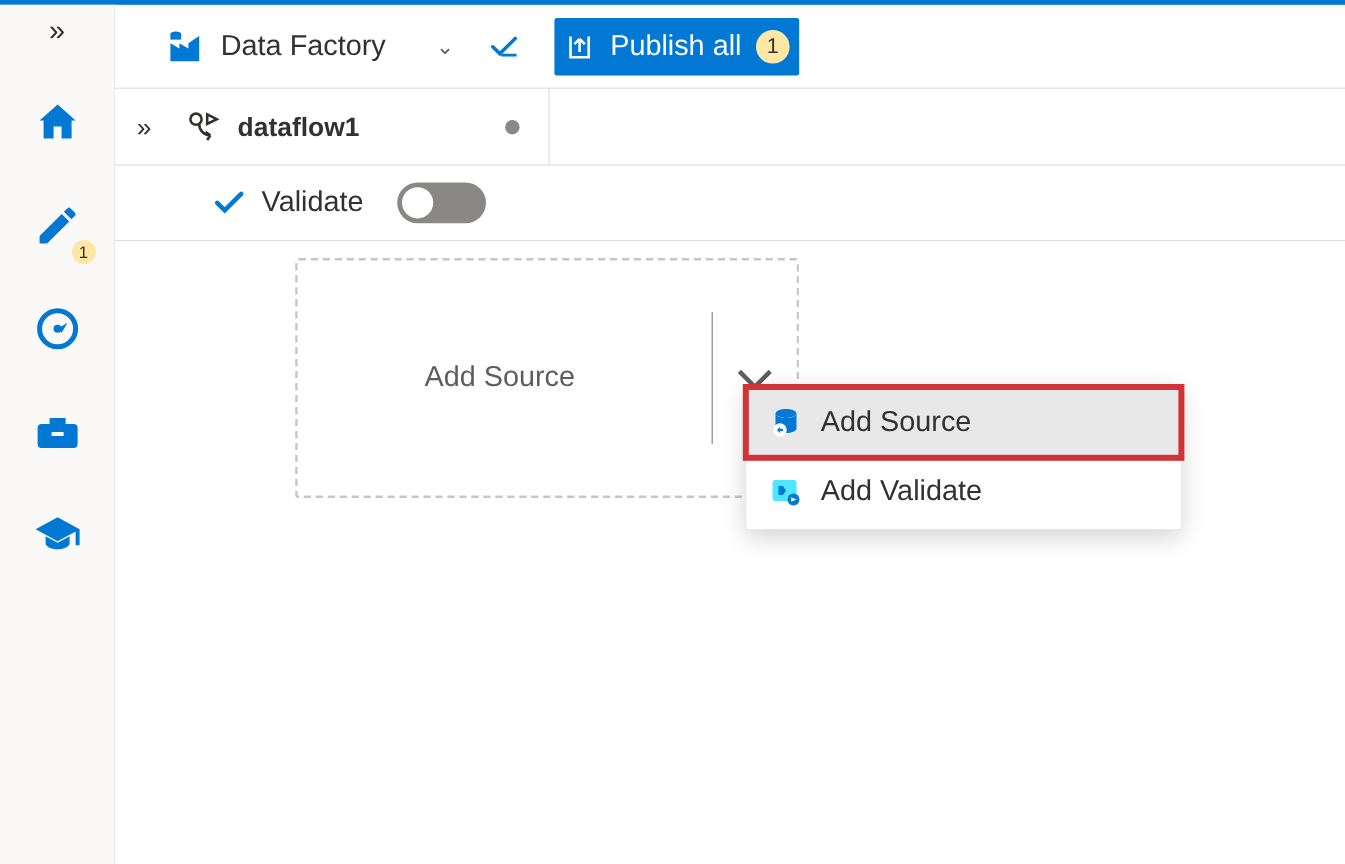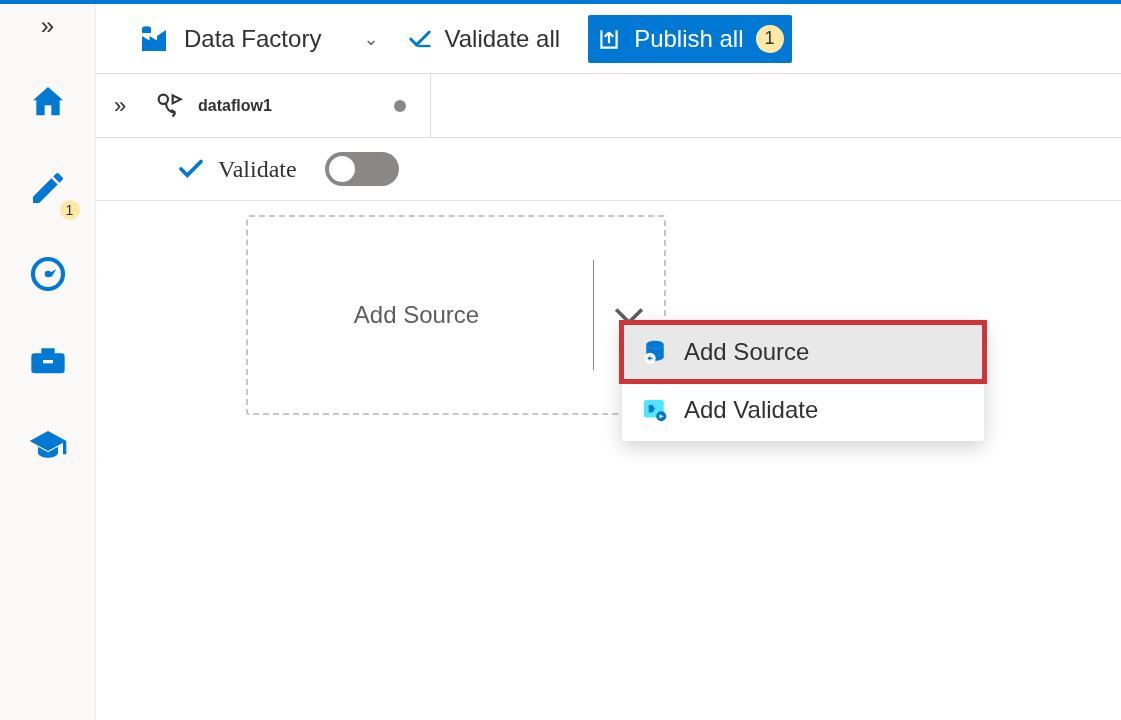--- a/index.html
+++ b/index.html
@@ -138,41 +138,40 @@
     align-items: center;
     justify-content: center;
     font-size: 22px;
     cursor: pointer;
   }
   .tab {
     display: flex;
     align-items: center;
     gap: 12px;
     padding: 0 24px 0 10px;
-    font-size: 16px;
+    font-size: 22px;
     font-weight: 600;
     border-right: 1px solid #e1dfdd;
     cursor: pointer;
   }
   .tab svg { width: 32px; height: 32px; }
   .dirty-dot {
     width: 12px;
     height: 12px;
     border-radius: 50%;
     background: #8a8886;
     margin-left: 110px;
   }
   
   .toolbar {
     display: flex;
     align-items: center;
     gap: 28px;
     padding: 14px 30px;
     border-bottom: 1px solid #e1dfdd;
-    font-family: Liberation Serif, serif;
   }
   .validate-btn {
     display: flex;
     align-items: center;
     gap: 12px;
     font-size: 24px;
     cursor: pointer;
     margin-left: 50px;
   }
   .validate-btn svg { width: 30px; height: 30px; color: #0078d4; }
@@ -314,21 +313,20 @@
         </svg>
         <span>Data Factory</span>
         <span class="brand-chevron">⌄</span>
       </div>
 
       <div class="validate-all">
         <svg viewBox="0 0 24 24">
           <path fill="none" stroke="#0078d4" stroke-width="2.5" stroke-linecap="round" d="M4 12l5 5L20 6"></path>
           <path fill="none" stroke="#0078d4" stroke-width="2" d="M10 18h11"></path>
         </svg>
-        <span>Validate all</span>
       </div>
 
       <button class="publish-btn">
         <svg viewBox="0 0 24 24">
           <path fill="none" stroke="#fff" stroke-width="2" d="M5 4v16h14V4"></path>
           <path fill="none" stroke="#fff" stroke-width="2" d="M12 16V6m0 0l-4 4m4-4l4 4"></path>
         </svg>
         <span>Publish all</span>
         <span class="publish-badge">1</span>
       </button>

